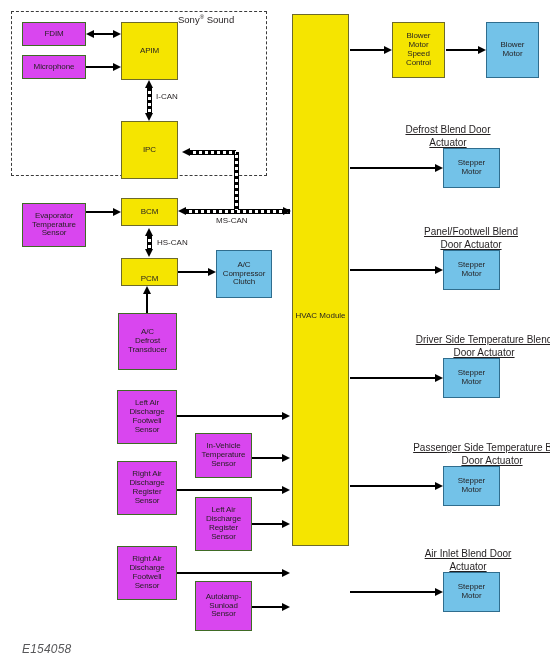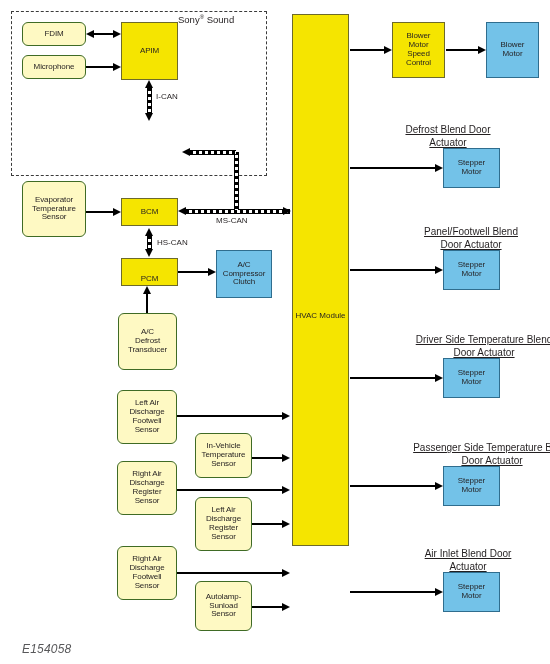--- a/index.html
+++ b/index.html
@@ -25,21 +25,21 @@
     text-align:center;
     line-height:1.12;
     color:#231f20;
     font-size:8px;
     letter-spacing:-0.1px;
     padding:1px;
     z-index:6;
   }
   .blk span{display:block;width:100%;}
   .yellow{background:#f5e500;border-color:#6d6a2a;}
-  .green {background:#fef9c3;border-color:#3f6b25;border-radius:6px;}
+  .green {background:#d946ef;border-color:#3f6b25;}
   .blue  {background:#73c2e8;border-color:#2f6d8e;}
 
   
   #hvac-module{
     position:absolute;
     left:292px;top:14px;width:57px;height:532px;
     background:#f5e500;
     border:1px solid #6d6a2a;
     box-sizing:border-box;
     z-index:5;
@@ -149,22 +149,25 @@
   </div>
 
   <div class="blk green" style="left:22px;top:55px;width:64px;height:24px;">
     <span>Microphone</span>
   </div>
 
   <div class="blk yellow" style="left:121px;top:22px;width:57px;height:58px;">
     <span>APIM</span>
   </div>
 
-
-  <div class="blk green" style="left:22px;top:181px;width:64px;height:56px;">
+  <div class="blk yellow" style="left:121px;top:121px;width:57px;height:58px;">
+    <span>IPC</span>
+  </div>
+
+  <div class="blk green" style="left:22px;top:203px;width:64px;height:44px;">
     <span>
       <span>Evaporator</span>
       <span>Temperature</span>
       <span>Sensor</span>
     </span>
   </div>
 
   <div class="blk yellow" style="left:121px;top:198px;width:57px;height:28px;">
     <span>BCM</span>
   </div>

